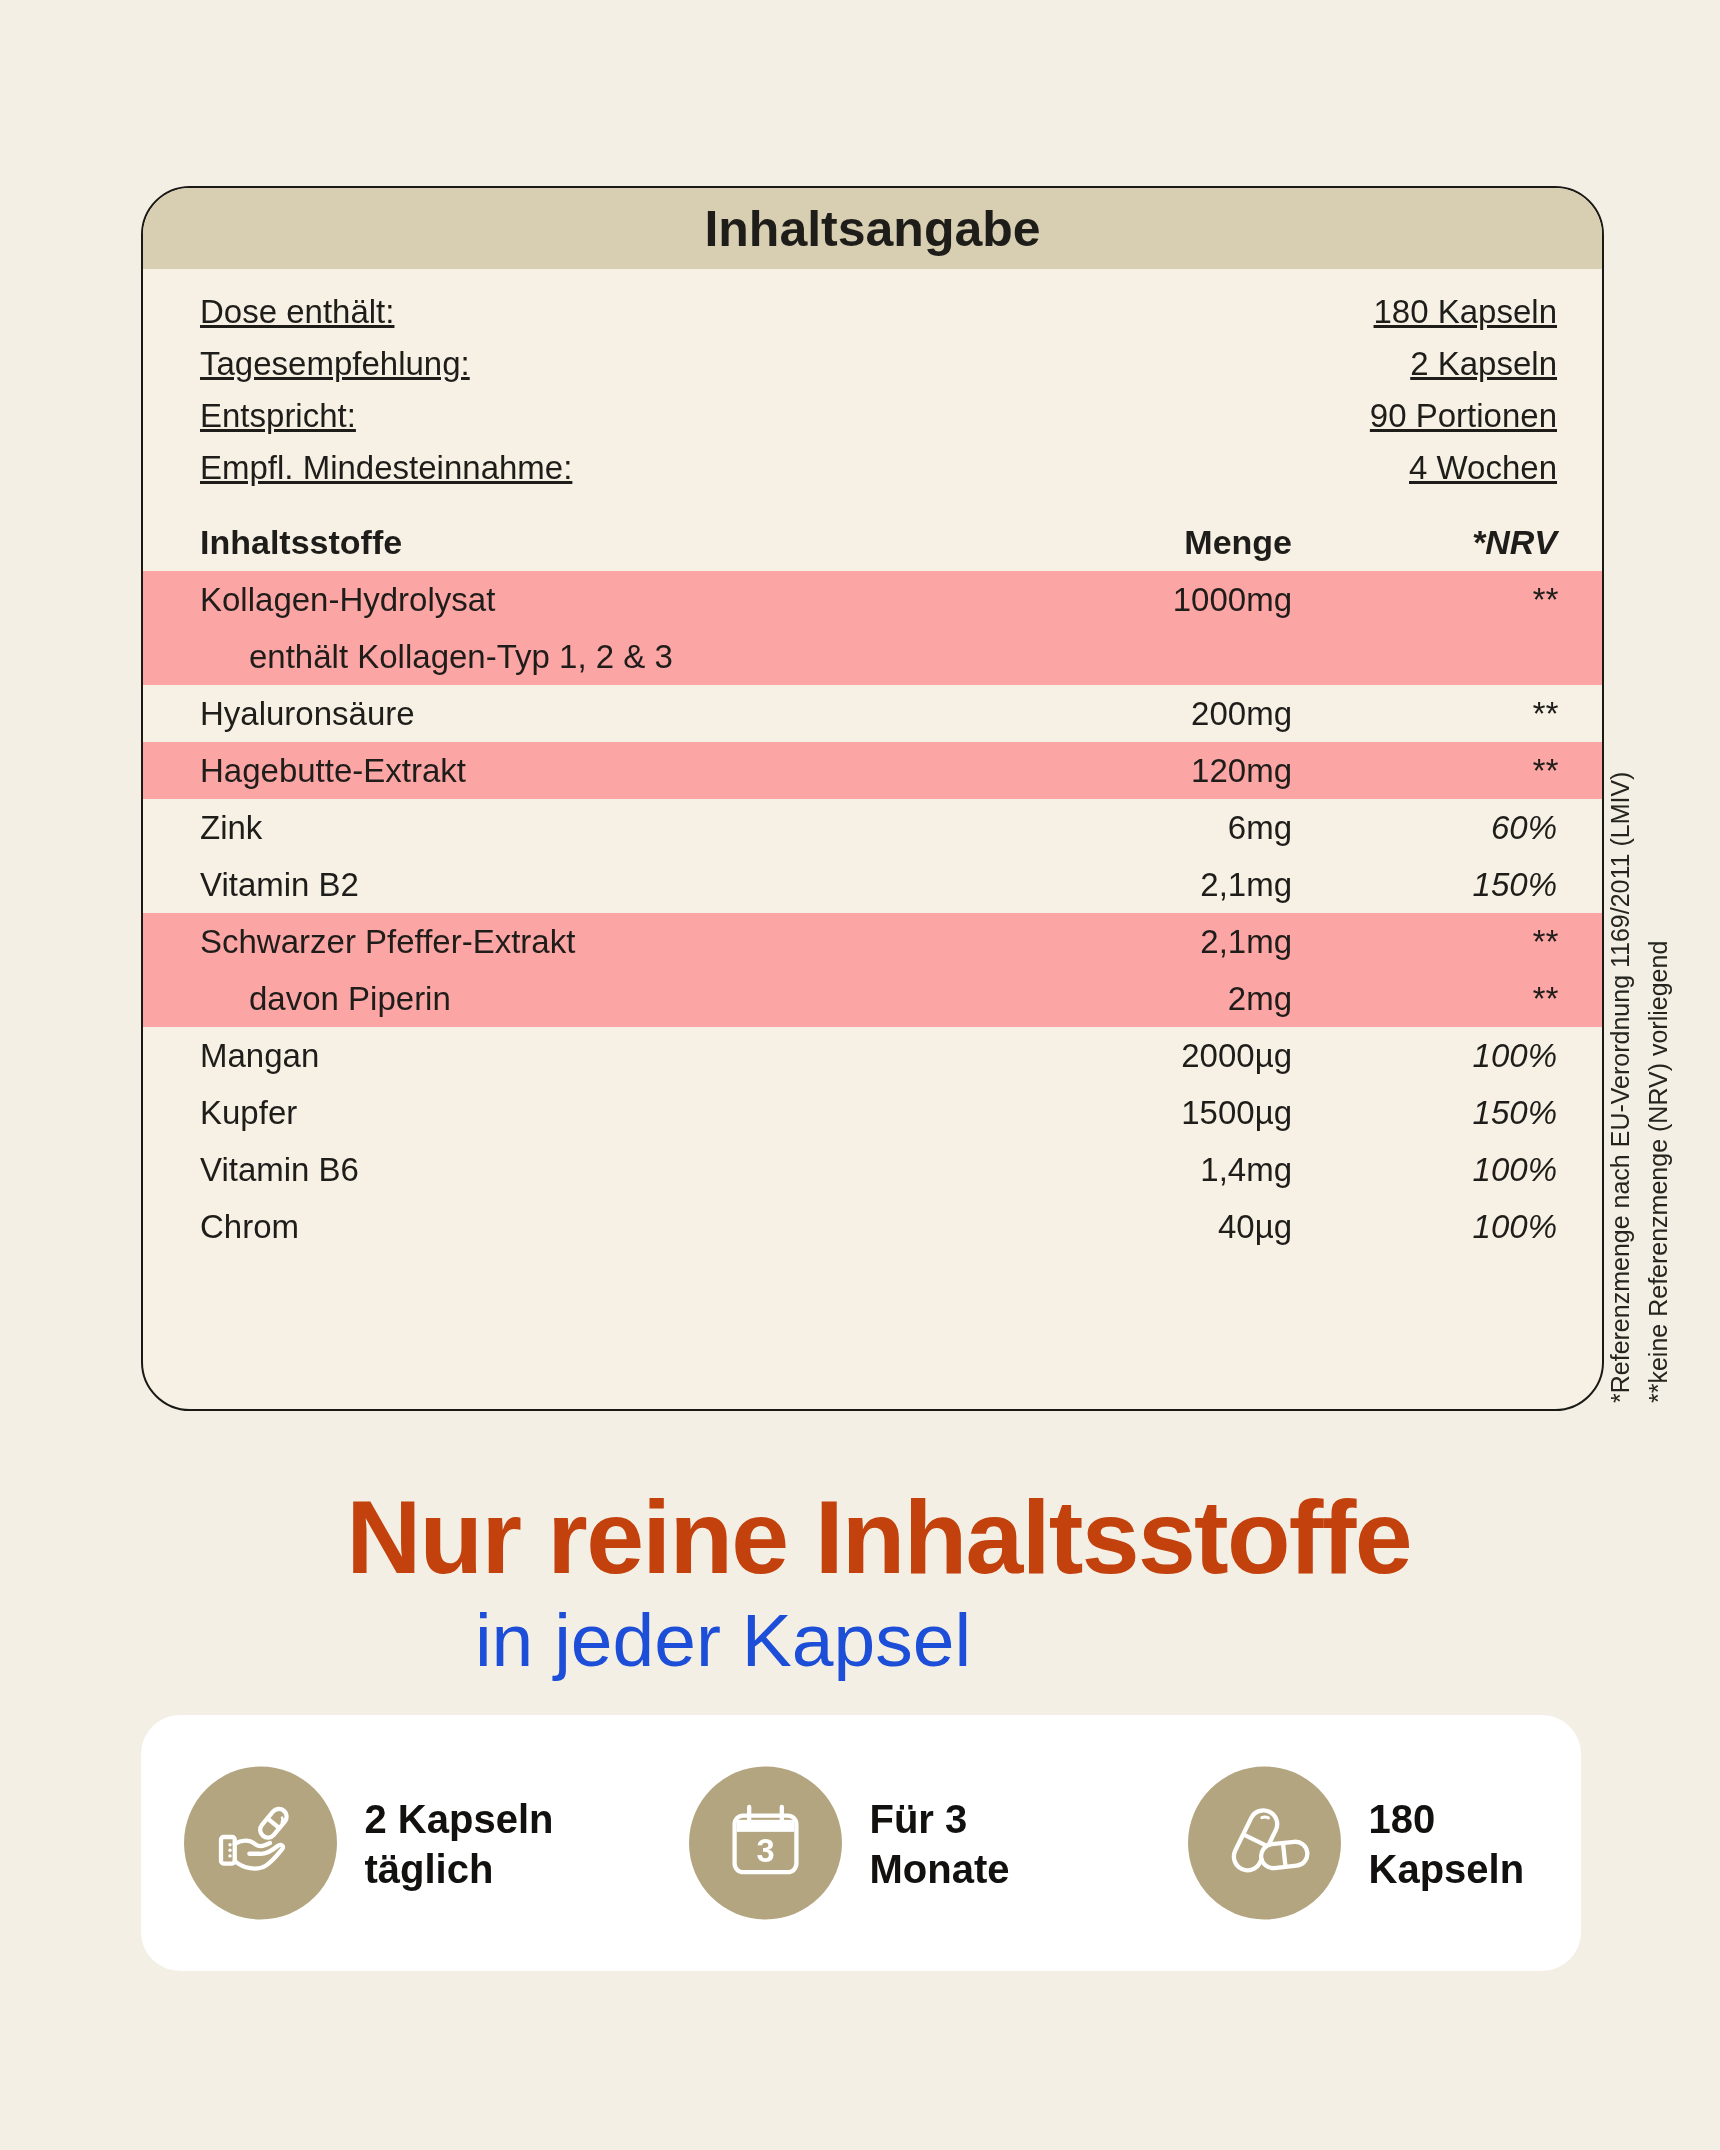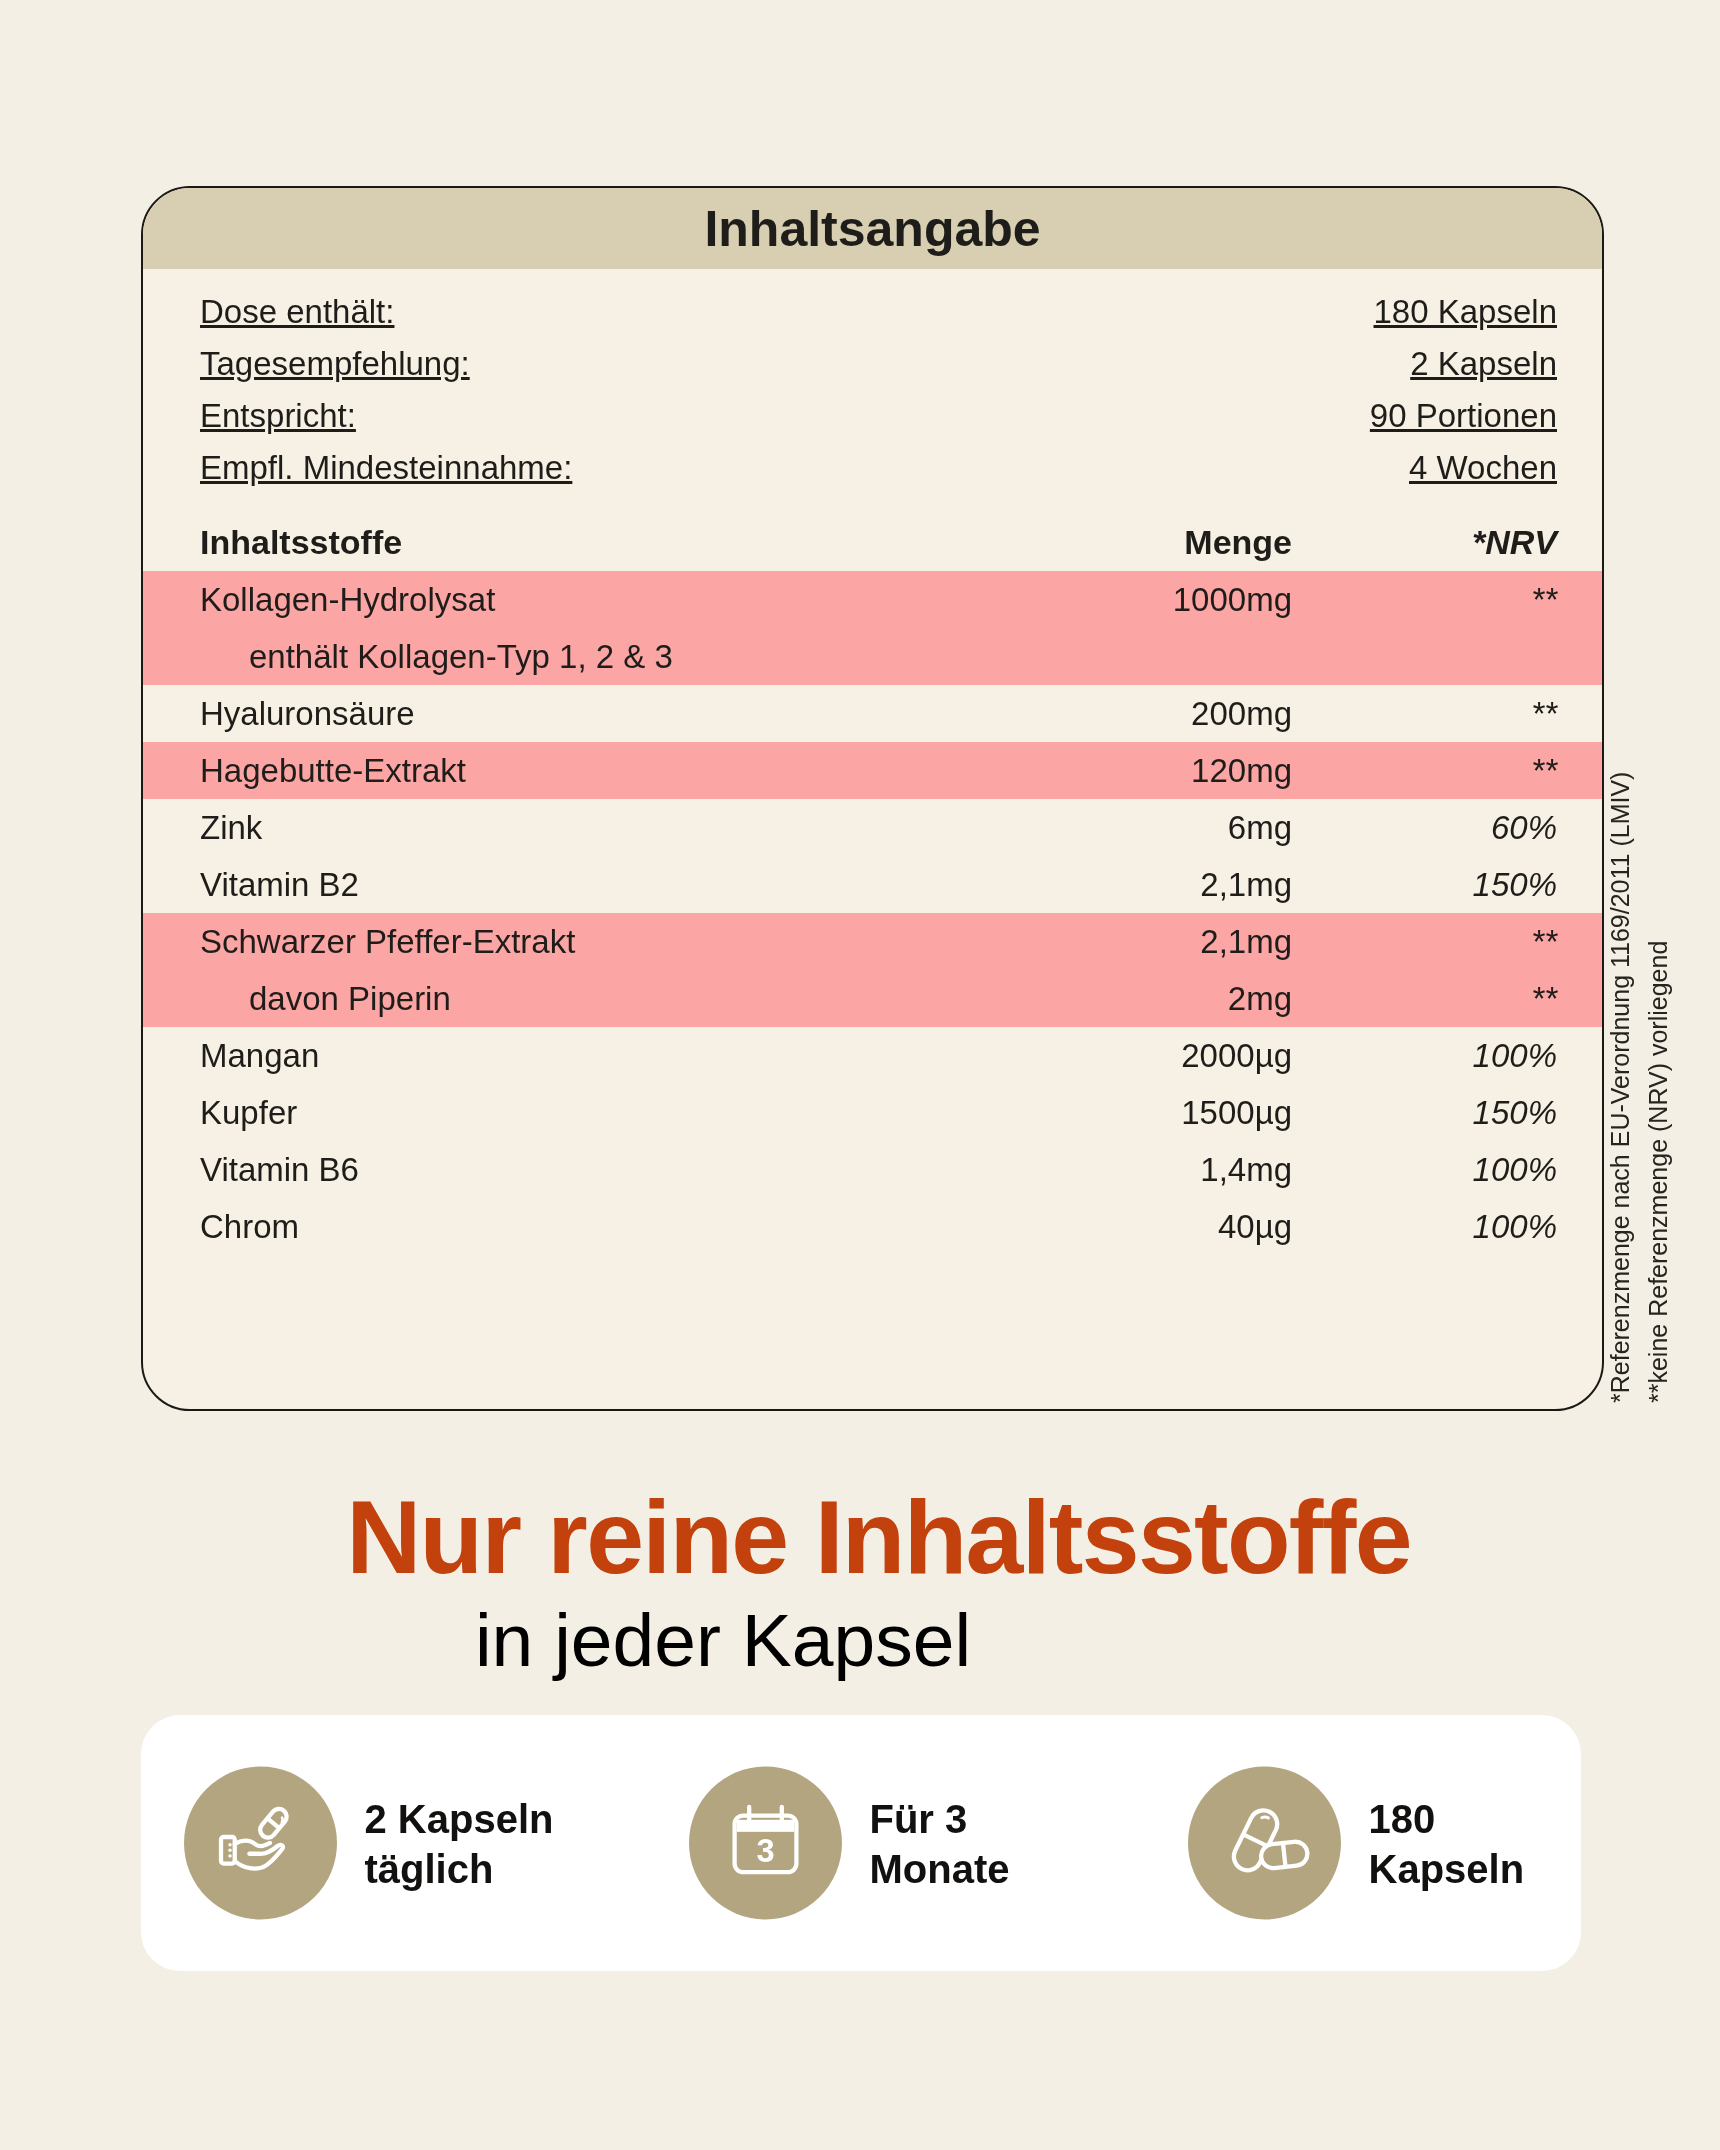--- a/index.html
+++ b/index.html
@@ -25,21 +25,21 @@
 
   
   .side-note{position:absolute;left:1601px;top:1403px;width:717px;
              transform:rotate(-90deg);transform-origin:0 0;
              font-size:25px;line-height:38px;color:#25241f;white-space:nowrap;}
 
   
   .headline{position:absolute;left:0;top:1456px;width:1721px;margin:18px;text-align:center;
             font-size:104px;line-height:126px;font-weight:700;letter-spacing:-1.7px;color:#c2410c;}
   .subheadline{position:absolute;left:0;top:1590px;width:1446px;margin:0;text-align:center;
-            font-size:75px;line-height:100px;font-weight:400;color:#000000;}
+            font-size:75px;line-height:100px;font-weight:400;color:#1d4ed8;}
 
   
   .badges-card{position:absolute;left:141px;top:1715px;width:1440px;height:256px;
                background:#ffffff;border-radius:39px;}
   .badge{position:absolute;top:50%;transform:translateY(-50%);display:flex;align-items:center;gap:27.5px;}
   .badge.b1{left:43px;} .badge.b2{left:548px;} .badge.b3{left:1047px;}
   .circle{width:153px;height:153px;border-radius:50%;background:#b3a57f;
           display:flex;align-items:center;justify-content:center;flex:0 0 auto;}
   .badge-text{font-size:40px;font-weight:700;line-height:50px;color:#121110;white-space:nowrap;}
 </style>

